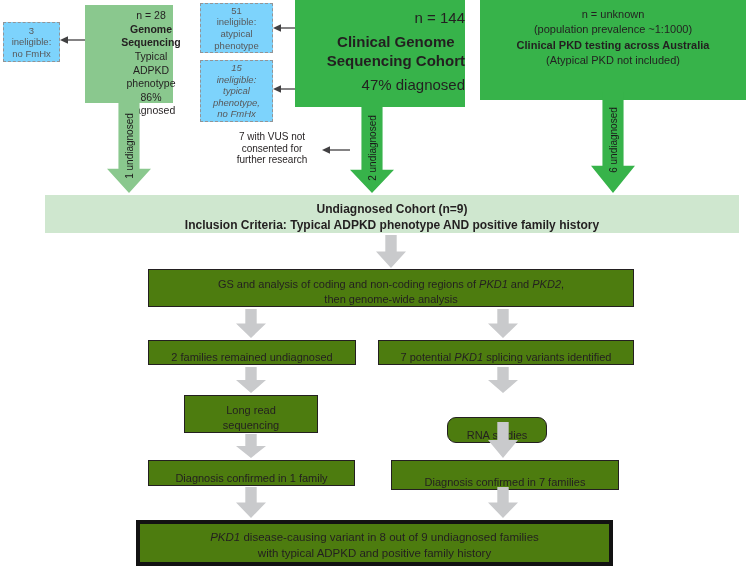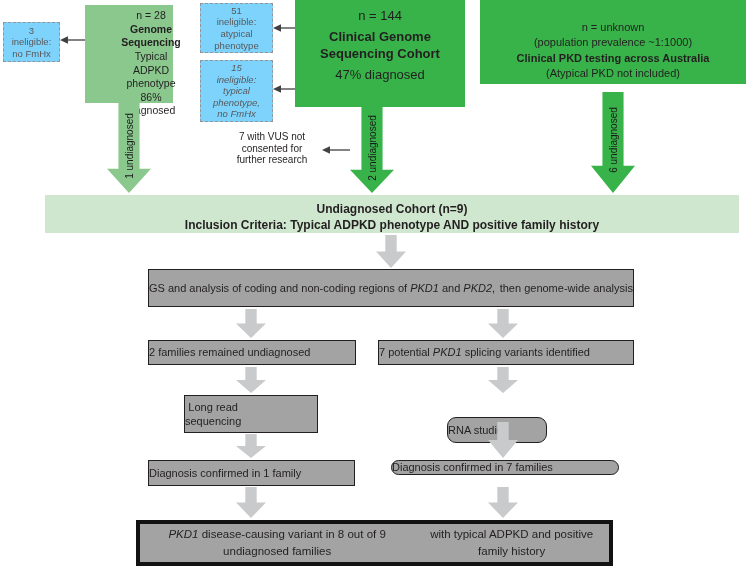--- a/index.html
+++ b/index.html
@@ -41,22 +41,22 @@
     white-space:nowrap; font-size:10px; color:#1a1a1a;
   }
 
   .bar {
     background:var(--pale-green,#cfe7cf);
     display:flex; flex-direction:column; align-items:center; justify-content:flex-end;
     text-align:center; font-weight:bold; font-size:12px; line-height:1.35;
   }
 
   .wbox {
-    background:#a3a3a3; border:1px solid #231f20;
-    display:flex; flex-direction:row; align-items:center; justify-content:space-between;
+    background:#4d7c0f; border:1px solid #231f20;
+    display:flex; flex-direction:column; align-items:center; justify-content:flex-end;
     text-align:center; font-size:11px; line-height:1.3;
   }
   .wbox.final { border:4px solid #121212; font-size:11.5px; }
 
   .note { font-size:10px; line-height:1.15; text-align:center; color:#231f20; }
   i { font-style:italic; }
 </style>
 </head>
 <body>
 
@@ -64,28 +64,28 @@
 
   <div class="abs cohort light" style="left:85px; top:5px; width:88px; height:98px; font-size:10.5px; line-height:1.3; padding-top:4px;">
     <div class="pre">n = 28</div>
     <div class="pre title">Genome
 Sequencing</div>
     <div class="pre">Typical ADPKD
 phenotype
 86% diagnosed</div>
   </div>
 
-  <div class="abs cohort dark" style="left:295px; top:0px; width:170px; height:107px; font-size:13px; line-height:1.3; padding-top:8px;">
+  <div class="abs cohort dark" style="left:295px; top:0px; width:170px; height:107px; font-size:15px; line-height:1.3; padding-top:8px;align-items:flex-end;">
     <div class="pre">n = 144</div>
     <div class="pre title" style="margin-top:4px;">Clinical Genome
 Sequencing Cohort</div>
     <div class="pre" style="margin-top:4px;">47% diagnosed</div>
   </div>
 
-  <div class="abs cohort dark" style="left:480px; top:0px; width:266px; height:84px; font-size:11px; line-height:1.35; padding-top:20px;">
+  <div class="abs cohort dark" style="left:480px; top:0px; width:266px; height:100px; font-size:11px; line-height:1.35; padding-top:7px;">
     <div class="pre">n = unknown</div>
     <div class="pre">(population prevalence ~1:1000)</div>
     <div class="pre title" style="margin-top:1px;">Clinical PKD testing across Australia</div>
     <div class="pre">(Atypical PKD not included)</div>
   </div>
 
   <div class="abs dashed-box pre" style="left:3px; top:22px; width:57px; height:40px;">3
 ineligible:
 no FmHx</div>
   <svg class="abs" style="left:60px; top:35px;" width="25" height="10" viewBox="0 0 25 10">
@@ -157,21 +157,21 @@
   <div class="abs gray-arrow" style="left:488px; top:367px; width:30px; height:26px;"></div>
 
   <div class="abs wbox pre" style="left:184px; top:395px; width:134px; height:38px;">Long read
 sequencing</div>
   <div class="abs wbox" style="left:447px; top:417px; width:100px; height:26px;border-radius:9px;">RNA studies</div>
 
   <div class="abs gray-arrow" style="left:236px; top:434px; width:30px; height:24px;"></div>
   <div class="abs gray-arrow" style="left:488px; top:422px; width:30px; height:36px;"></div>
 
   <div class="abs wbox" style="left:148px; top:460px; width:207px; height:26px;">Diagnosis confirmed in 1 family</div>
-  <div class="abs wbox" style="left:391px; top:460px; width:228px; height:15px;border-radius:9px;">Diagnosis confirmed in 7 families</div>
+  <div class="abs wbox" style="left:391px; top:460px; width:228px; height:30px;">Diagnosis confirmed in 7 families</div>
 
   <div class="abs gray-arrow" style="left:236px; top:487px; width:30px; height:31px;"></div>
   <div class="abs gray-arrow" style="left:488px; top:487px; width:30px; height:31px;"></div>
 
   <div class="abs wbox final" style="left:136px; top:520px; width:477px; height:46px; line-height:1.45;">
     <div>
       <i>PKD1</i><span> disease-causing variant in 8 out of 9 undiagnosed families</span>
     </div>
     <div>with typical ADPKD and positive family history</div>
   </div>

